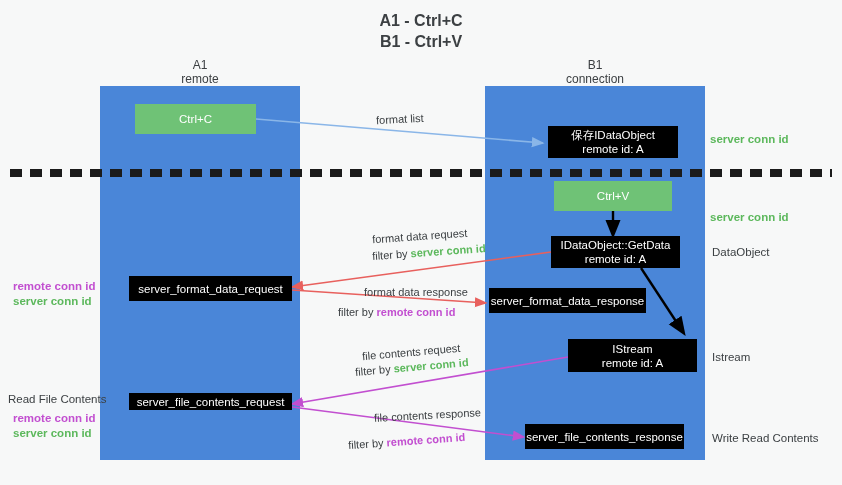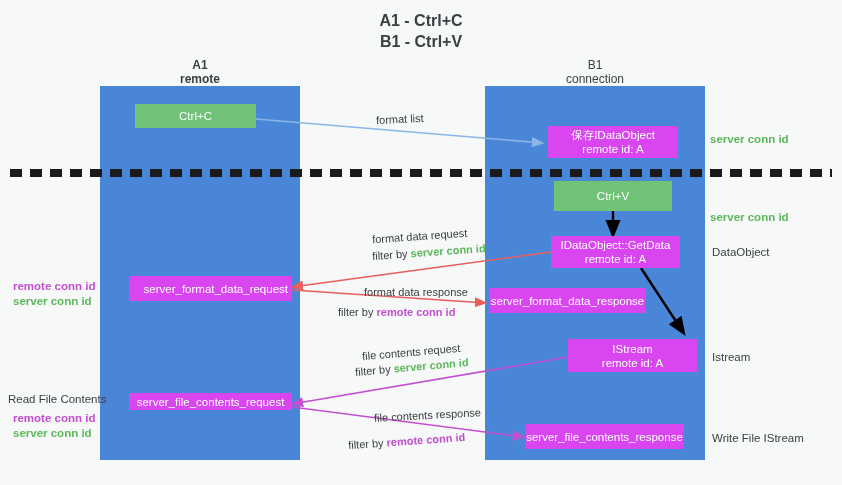--- a/index.html
+++ b/index.html
@@ -37,21 +37,21 @@
   
   .box {
     display: flex; flex-direction: column;
     align-items: center; justify-content: center;
     color: #ffffff;
     font-size: 11.5px; line-height: 14px;
     text-align: center;
     padding: 2px 4px;
   }
   .box.green { background: #6fc276; }
-  .box.orange { background: #d946ef; }
+  .box.orange { background: #000000; }
   .box .l2 { font-size: 11.5px; }
 
   
   .txt {
     font-size: 11.5px; line-height: 15px;
     color: #3c4043;
     white-space: nowrap;
   }
   .green-t { color: #5cb85c; font-weight: bold; }
   .purple-t { color: #c24fd0; font-weight: bold; }
@@ -71,21 +71,21 @@
 </head>
 <body>
 
 <div id="stage">
 
   <div class="abs title">
     <div>A1 - Ctrl+C</div>
     <div>B1 - Ctrl+V</div>
   </div>
 
-  <div class="abs lane-head" style="left:100px; top:58px; width:200px;font-weight:bold;">
+  <div class="abs lane-head" style="left:100px; top:58px; width:200px;">
     <div>A1</div>
     <div>remote</div>
   </div>
   <div class="abs lane-head" style="left:485px; top:58px; width:220px;">
     <div>B1</div>
     <div>connection</div>
   </div>
 
   <div class="abs lane" style="left:100px; top:86px; width:200px; height:374px;"></div>
   <div class="abs lane" style="left:485px; top:86px; width:220px; height:374px;"></div>
@@ -117,21 +117,21 @@
     <line x1="292" y1="290" x2="486" y2="303" stroke="#e8605d" stroke-width="1.6" marker-end="url(#ar-red)"></line>
 
     <line x1="568" y1="357" x2="292" y2="404" stroke="#c24fd0" stroke-width="1.6" marker-end="url(#ar-mag)"></line>
 
     <line x1="292" y1="407" x2="524" y2="437" stroke="#c24fd0" stroke-width="1.6" marker-end="url(#ar-mag)"></line>
   </svg>
 
   <div class="abs" style="left:10px; top:169px; width:822px; height:8px;
        background: repeating-linear-gradient(to right, #1b1b1b 0 12px, transparent 12px 20px);"></div>
 
-  <div class="abs box green" style="left:135px; top:104px; width:121px; height:24px;">
+  <div class="abs box green" style="left:135px; top:104px; width:121px; height:30px;">
     <span>Ctrl+C</span>
   </div>
 
   <div class="abs box orange" style="left:548px; top:126px; width:130px; height:32px;">
     <span>保存IDataObject</span>
     <span class="l2">remote id: A</span>
   </div>
 
   <div class="abs box green" style="left:554px; top:181px; width:118px; height:30px;">
     <span>Ctrl+V</span>
@@ -140,21 +140,21 @@
   <div class="abs box orange" style="left:551px; top:236px; width:129px; height:32px;">
     <span>IDataObject::GetData</span>
     <span class="l2">remote id: A</span>
   </div>
 
   <div class="abs box orange" style="left:568px; top:339px; width:129px; height:33px;">
     <span>IStream</span>
     <span class="l2">remote id: A</span>
   </div>
 
-  <div class="abs box orange" style="left:129px; top:276px; width:163px; height:25px;align-items:flex-end;">
+  <div class="abs box orange" style="left:129px; top:276px; width:163px; height:25px;">
     <span>server_format_data_request</span>
   </div>
 
   <div class="abs box orange" style="left:489px; top:288px; width:157px; height:25px;">
     <span>server_format_data_response</span>
   </div>
 
   <div class="abs box orange" style="left:129px; top:393px; width:163px; height:17px;">
     <span>server_file_contents_request</span>
   </div>
@@ -182,21 +182,21 @@
 
   <div class="abs arrow-label" style="left:374px; top:408px; transform:rotate(-3deg);">file contents response</div>
   <div class="abs arrow-label" style="left:348px; top:434px; transform:rotate(-4deg);">
     <span>filter by </span><span class="purple-t">remote conn id</span>
   </div>
 
   <div class="abs txt green-t" style="left:710px; top:132px;">server conn id</div>
   <div class="abs txt green-t" style="left:710px; top:210px;">server conn id</div>
   <div class="abs txt" style="left:712px; top:245px;">DataObject</div>
   <div class="abs txt" style="left:712px; top:350px;">Istream</div>
-  <div class="abs txt" style="left:712px; top:431px;">Write File IStream</div>
+  <div class="abs txt" style="left:712px; top:431px;">Write Read Contents</div>
 
   <div class="abs txt purple-t" style="left:13px; top:279px;">remote conn id</div>
   <div class="abs txt green-t" style="left:13px; top:294px;">server conn id</div>
   <div class="abs txt" style="left:8px; top:392px;">Read File Contents</div>
   <div class="abs txt purple-t" style="left:13px; top:411px;">remote conn id</div>
   <div class="abs txt green-t" style="left:13px; top:426px;">server conn id</div>
 
 </div>
 
 </body></html>

